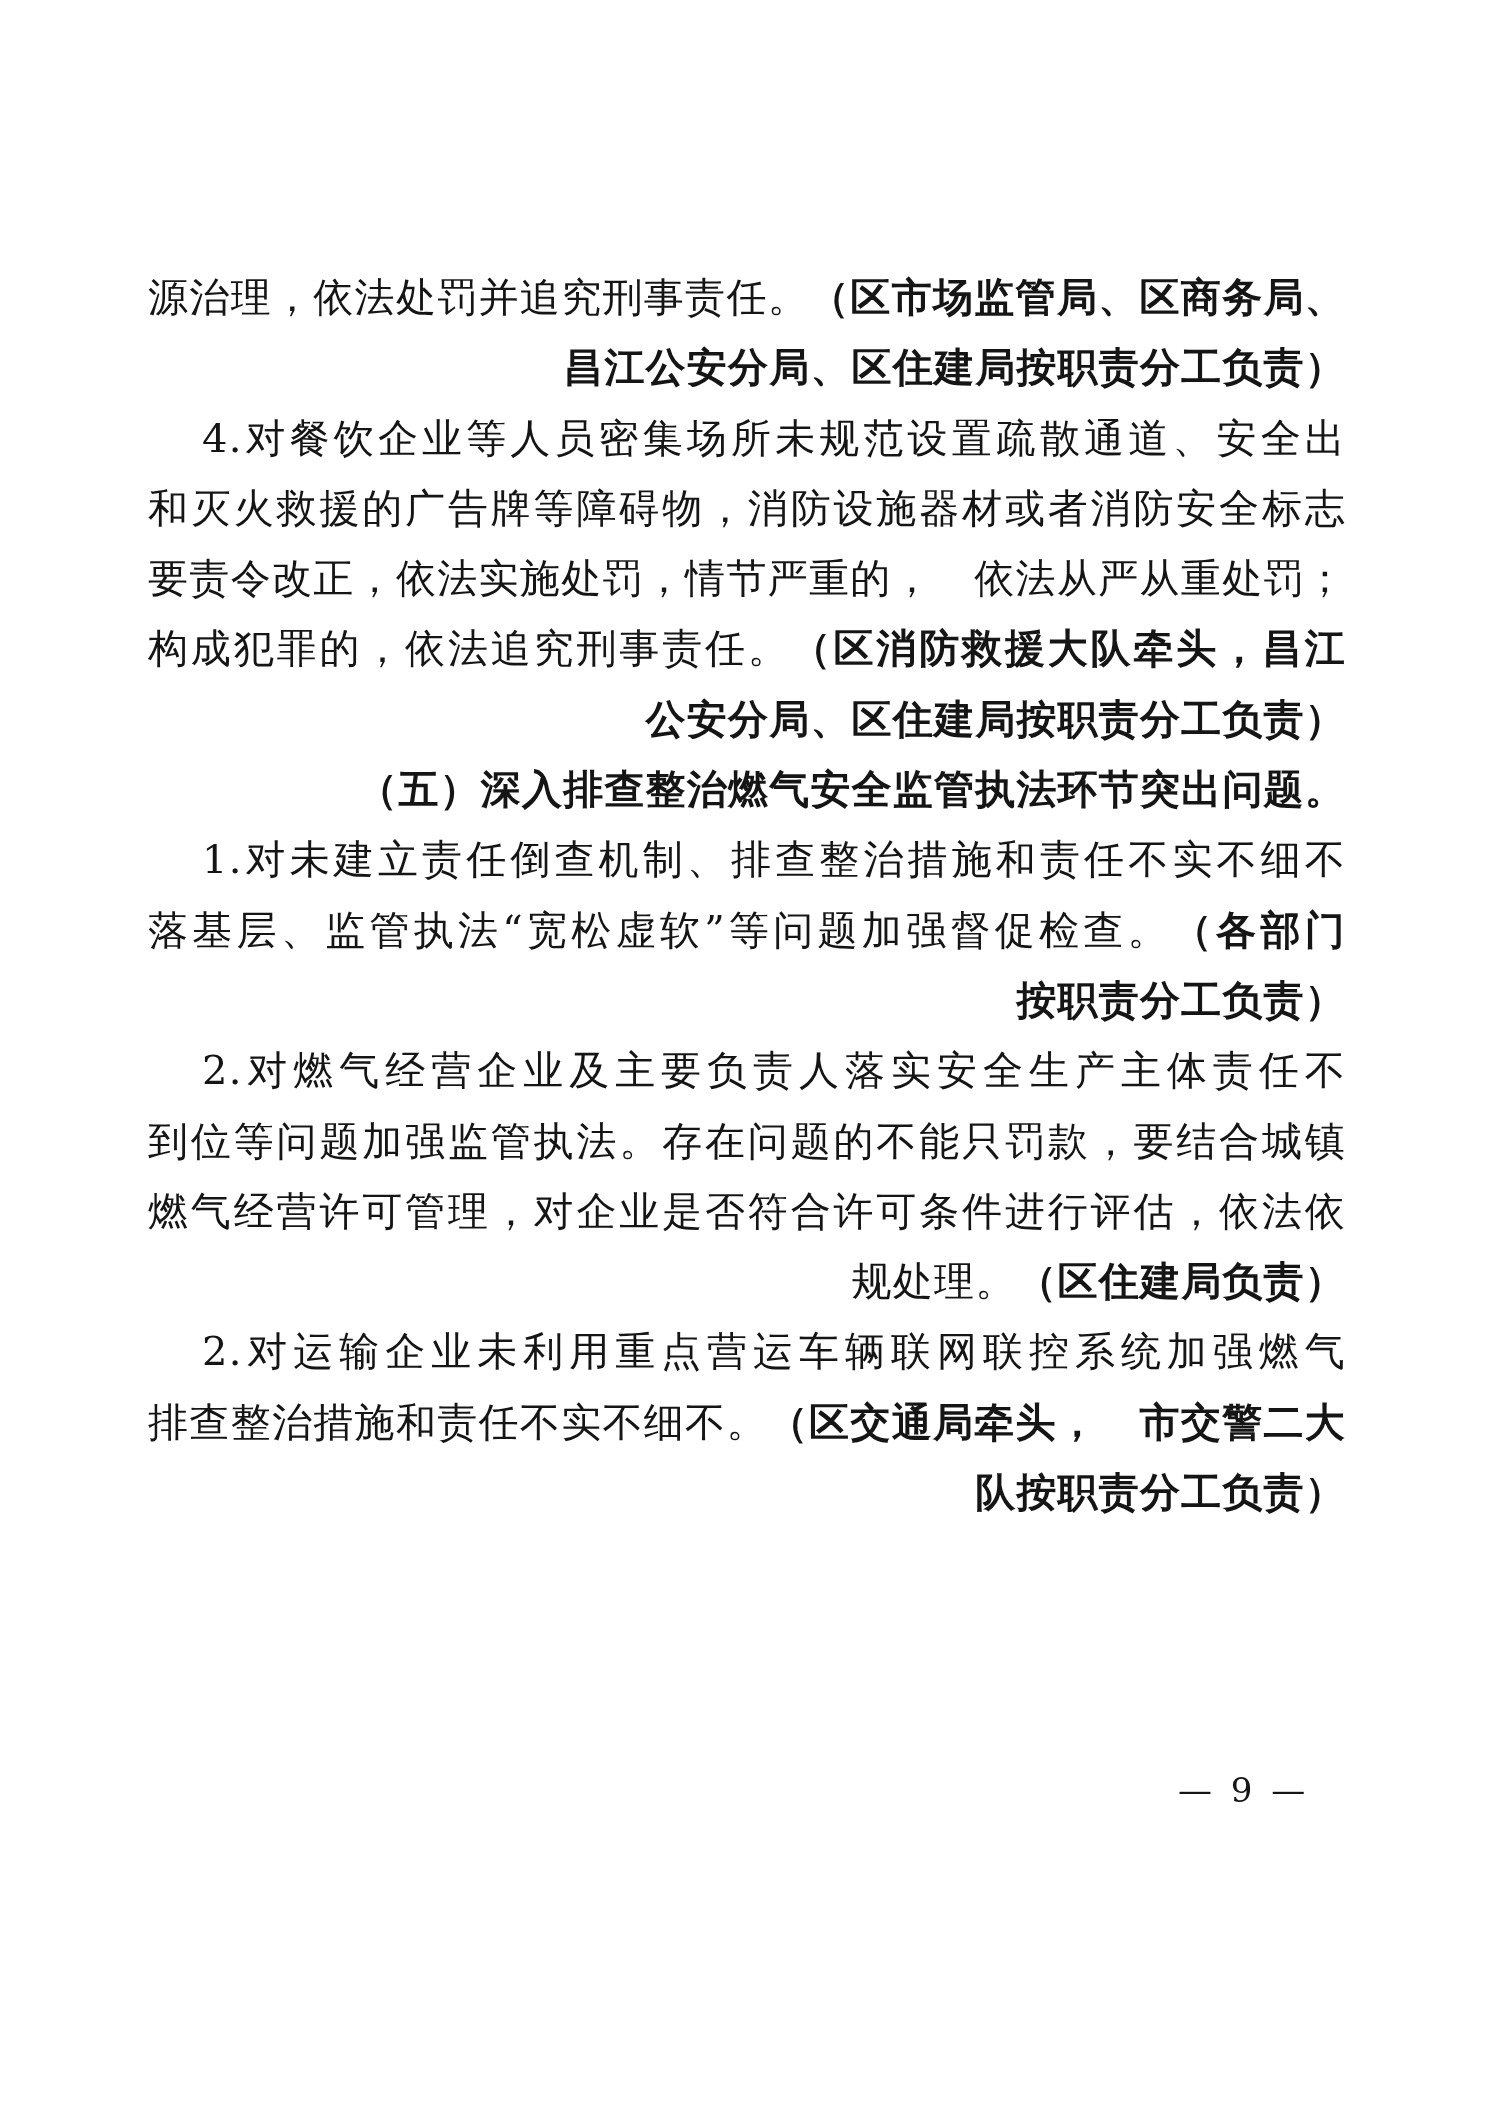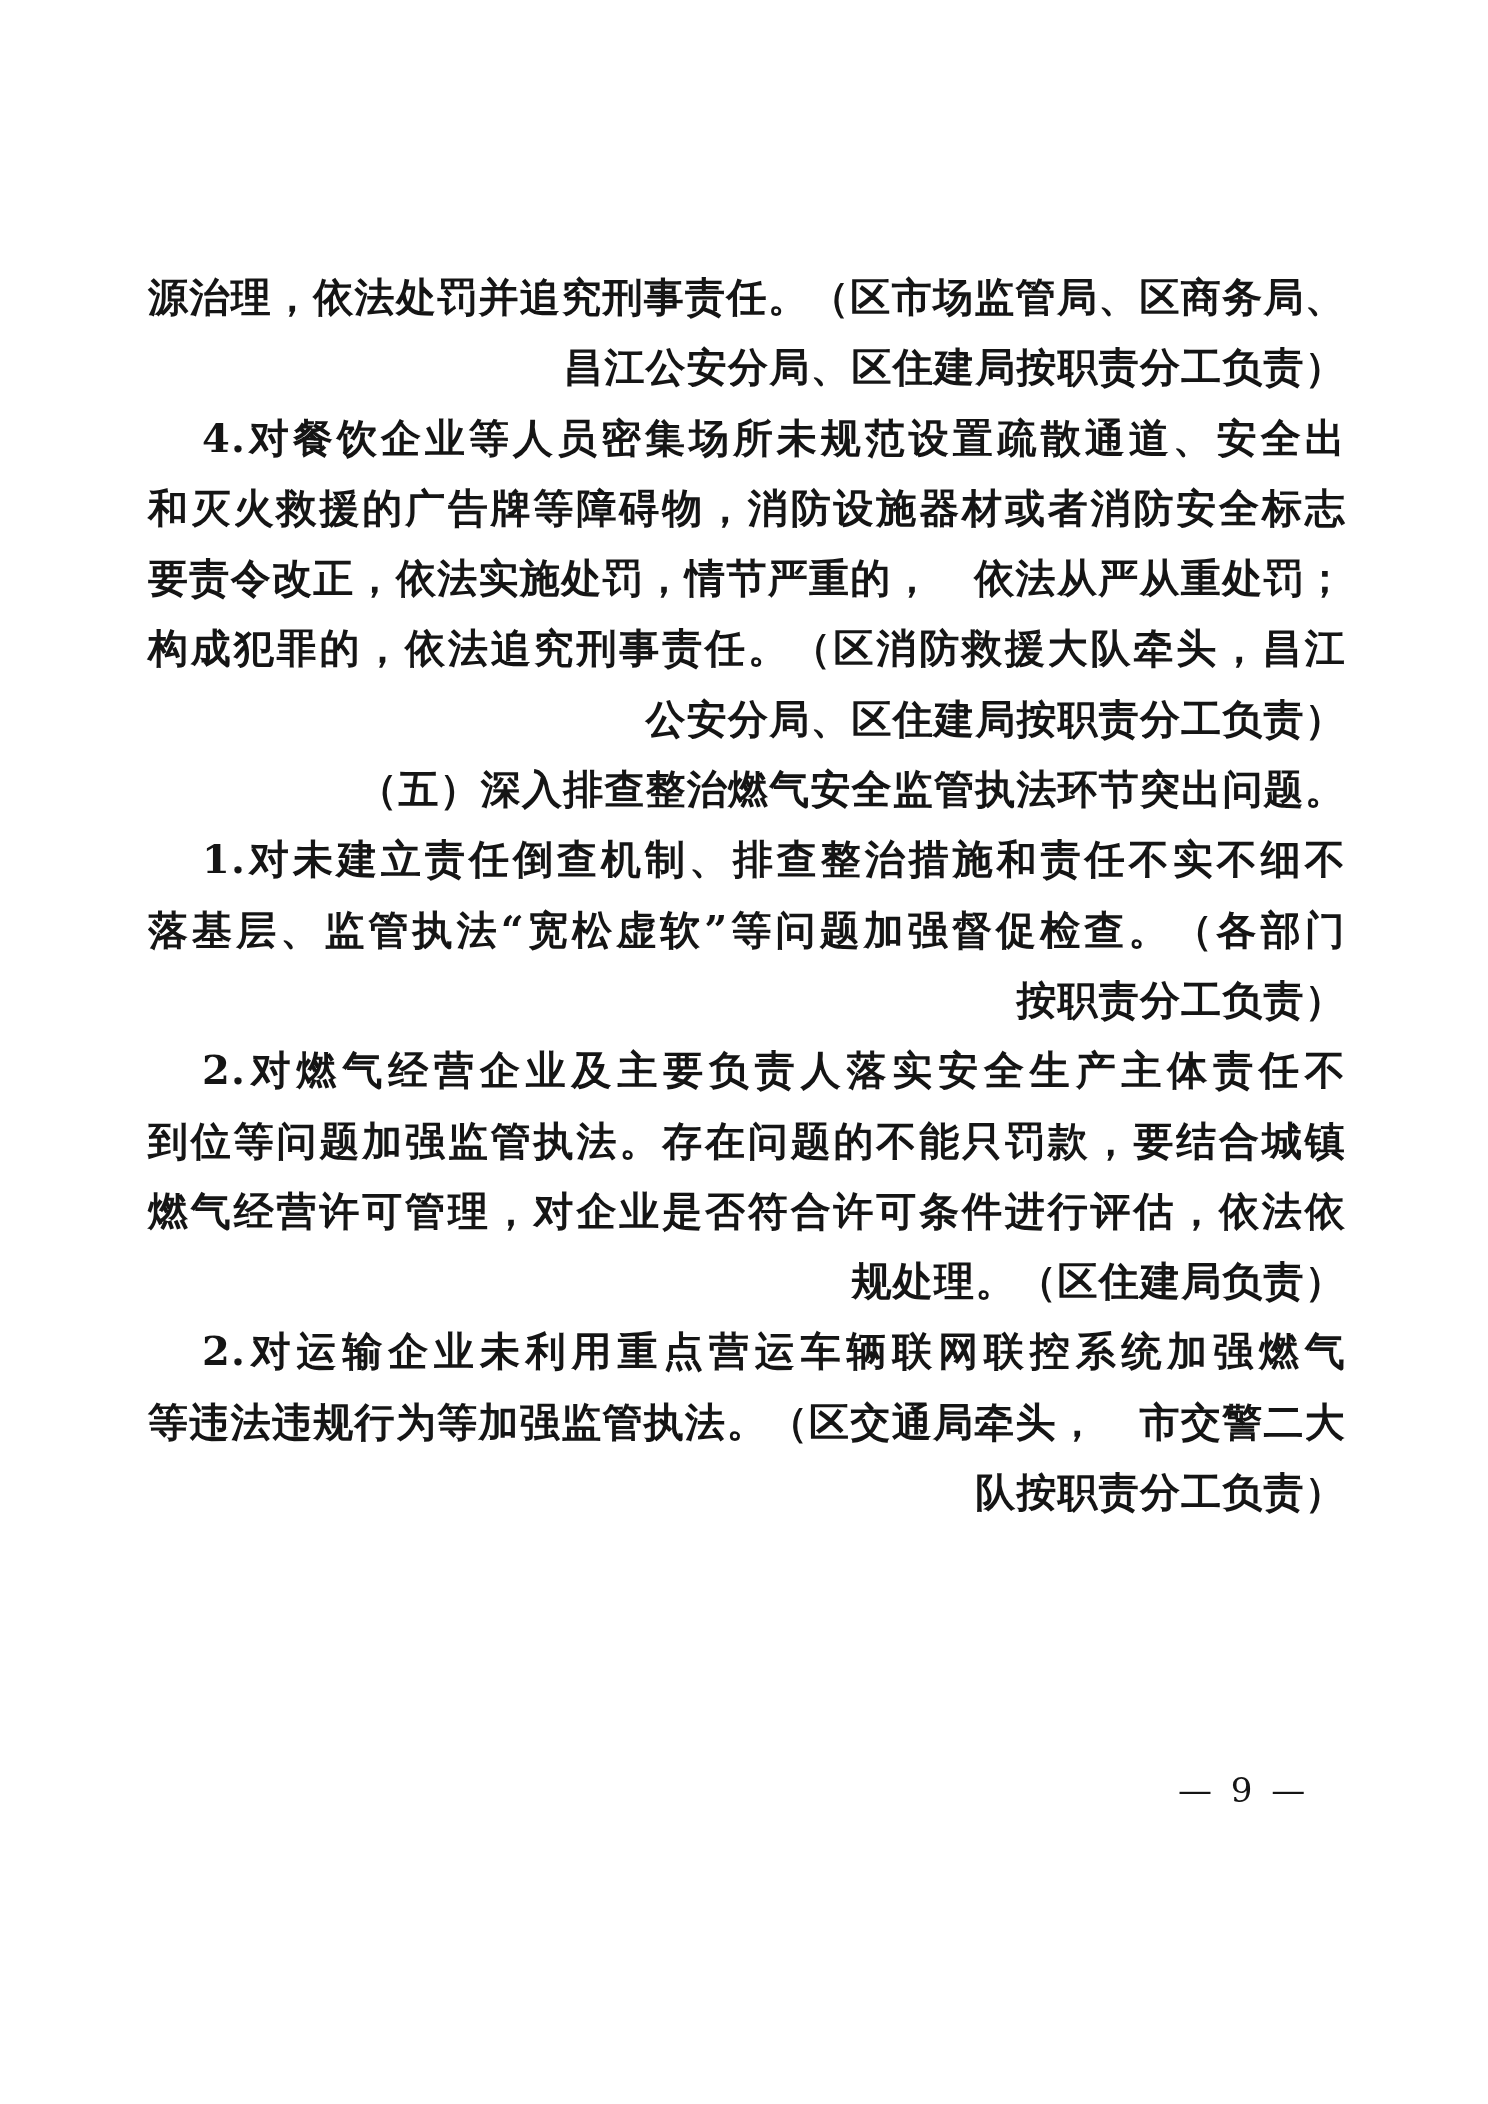--- a/index.html
+++ b/index.html
@@ -33,21 +33,21 @@
     color: #151515;
   }
 
   .line.justify {
     white-space: normal;
     text-align: justify;
     text-justify: inter-character;
     text-align-last: justify;
   }
 
-  .seg { font-weight: 700; }
+  .seg { font-weight: 400; }
   .seg.bold { font-weight: 700; }
 
   .para-body > .line:first-child { text-indent: 1.35em; }
   .para-heading > .line:first-child { text-indent: 2.3em; }
   .para-heading .line { font-weight: 700; }
 
   .page-number {
     position: absolute;
     left: 1178px;
     top: 1770px;
@@ -82,18 +82,18 @@
         <div class="line"><span class="seg bold">按职责分工负责）</span></div>
       </div>
       <div class="paragraph para-body">
         <div class="line justify"><span class="seg">2.对燃气经营企业及主要负责人落实安全生产主体责任不</span></div>
         <div class="line justify"><span class="seg">到位等问题加强监管执法。存在问题的不能只罚款，要结合城镇</span></div>
         <div class="line justify"><span class="seg">燃气经营许可管理，对企业是否符合许可条件进行评估，依法依</span></div>
         <div class="line"><span class="seg">规处理。</span><span class="seg bold">（区住建局负责）</span></div>
       </div>
       <div class="paragraph para-body">
         <div class="line justify"><span class="seg">2.对运输企业未利用重点营运车辆联网联控系统加强燃气</span></div>
-        <div class="line justify"><span class="seg">等违法违规行为等加强监管执法。</span><span class="seg bold">（区交通局牵头，　市交警二大</span></div>
+        <div class="line justify"><span class="seg">排查整治措施和责任不实不细不。</span><span class="seg bold">（区交通局牵头，　市交警二大</span></div>
         <div class="line"><span class="seg bold">队按职责分工负责）</span></div>
       </div>
     </div>
   <div class="page-number">— 9 —</div>
 </div>
 
 </body></html>

